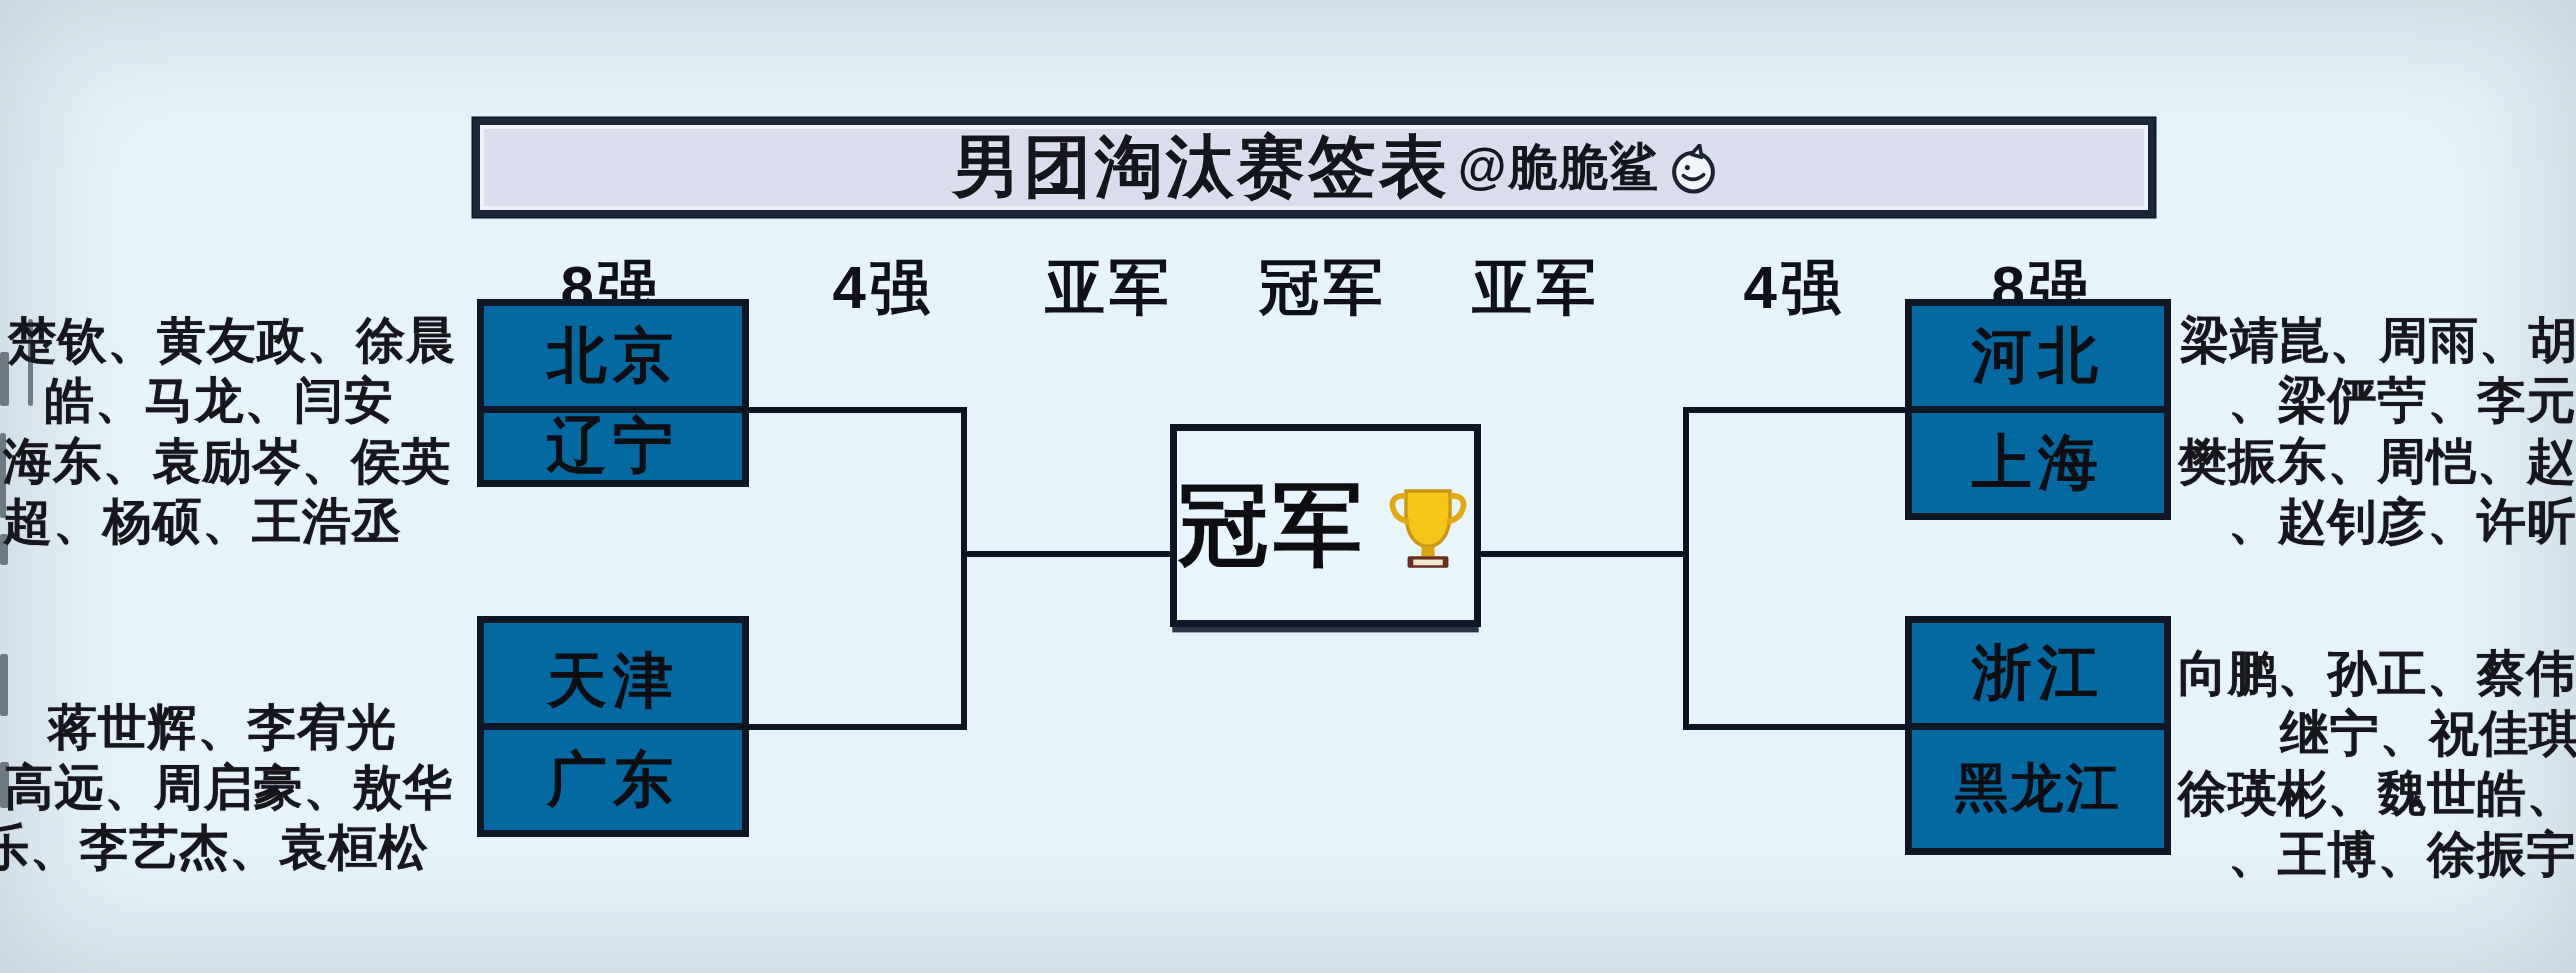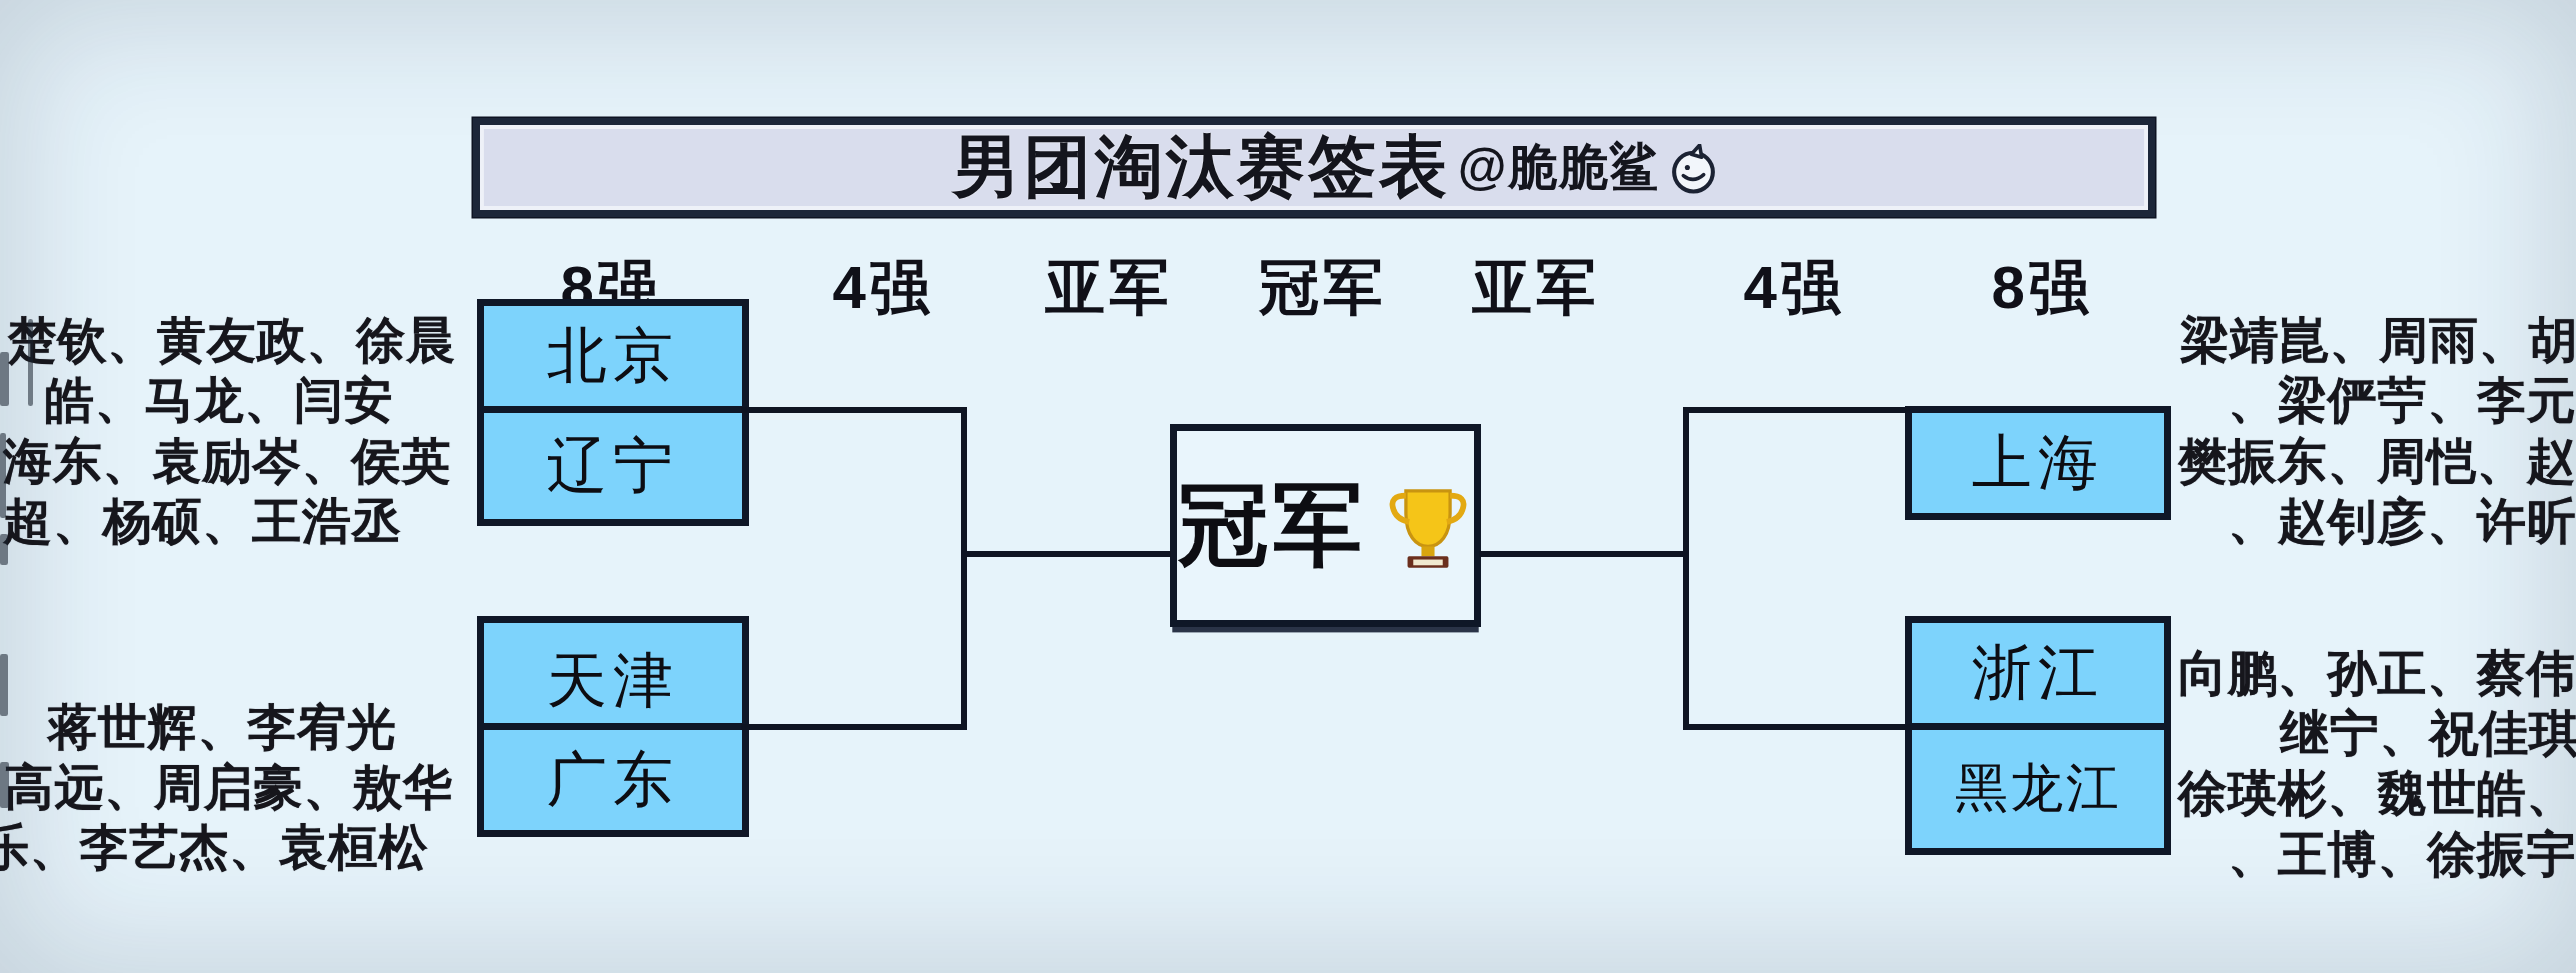--- a/index.html
+++ b/index.html
@@ -24,24 +24,24 @@
     text-shadow:0 0 1.5px rgba(255,255,255,.9);margin-left:43px;}
   .title-handle{font-size:50px;font-weight:bold;color:#14151d;letter-spacing:0.8px;}
   .shark{width:51px;height:51px;margin-top:4.6px;}
   
   .round-label{
     position:absolute;top:248px;transform:translateX(-50%);
     font-size:60px;font-weight:bold;color:#101018;letter-spacing:3.9px;white-space:nowrap;
   }
   
   .team-box{
-    position:absolute;background:#7dd3fc;
+    position:absolute;background:#0369a1;
     border:7px solid #0f1727;box-sizing:border-box;
     display:flex;align-items:center;justify-content:center;
-    font-size:60px;font-weight:normal;color:#0d0d12;letter-spacing:6.2px;
+    font-size:60px;font-weight:bold;color:#0d0d12;letter-spacing:6.2px;
   }
   .team-box.small-label{font-size:53px;letter-spacing:2.3px;}
   
   .champion-box{
     position:absolute;left:1170px;top:424px;width:311px;height:203px;
     background:#e9f5fc;border:7.7px solid #0f1727;box-sizing:border-box;
     box-shadow:0 7.7px 0 -2.3px #2a3347;
     display:flex;align-items:center;justify-content:center;gap:15.5px;
   }
   .champion-label{font-size:90px;font-weight:bold;color:#0d0d12;letter-spacing:4.6px;}
@@ -75,24 +75,25 @@
 
   <div class="round-label" style="left:611px">8强</div>
   <div class="round-label" style="left:883px">4强</div>
   <div class="round-label" style="left:1109px">亚军</div>
   <div class="round-label" style="left:1323px">冠军</div>
   <div class="round-label" style="left:1536px">亚军</div>
   <div class="round-label" style="left:1794px">4强</div>
   <div class="round-label" style="left:2042px">8强</div>
 
   <div class="team-box" style="left:477px;top:299px;width:272px;height:114px">北京</div>
-  <div class="team-box" style="left:477px;top:406px;width:272px;height:120px">辽宁</div>
+  <div class="team-box" style="left:477px;top:406px;width:272px;height:81px">辽宁</div>
   <div class="team-box" style="left:477px;top:616px;width:272px;height:130px">天津</div>
   <div class="team-box" style="left:477px;top:723px;width:272px;height:114px">广东</div>
 
+  <div class="team-box" style="left:1905px;top:299px;width:266px;height:114px">河北</div>
   <div class="team-box" style="left:1905px;top:406px;width:266px;height:114px">上海</div>
   <div class="team-box" style="left:1905px;top:616px;width:266px;height:114px">浙江</div>
   <div class="team-box small-label" style="left:1905px;top:723px;width:266px;height:132px">黑龙江</div>
 
   <div class="champion-box">
     <span class="champion-label">冠军</span>
     <svg class="trophy" viewBox="0 0 110 110">
       <path d="M28 12 h54 v28 c0 26 -12 40 -27 40 s-27 -14 -27 -40 z" fill="#f5c518" stroke="#c99410" stroke-width="4"></path>
       <path d="M28 18 c-14 0 -18 6 -16 14 c2 10 10 16 20 18" fill="none" stroke="#e3a912" stroke-width="7"></path>
       <path d="M82 18 c14 0 18 6 16 14 c-2 10 -10 16 -20 18" fill="none" stroke="#e3a912" stroke-width="7"></path>

